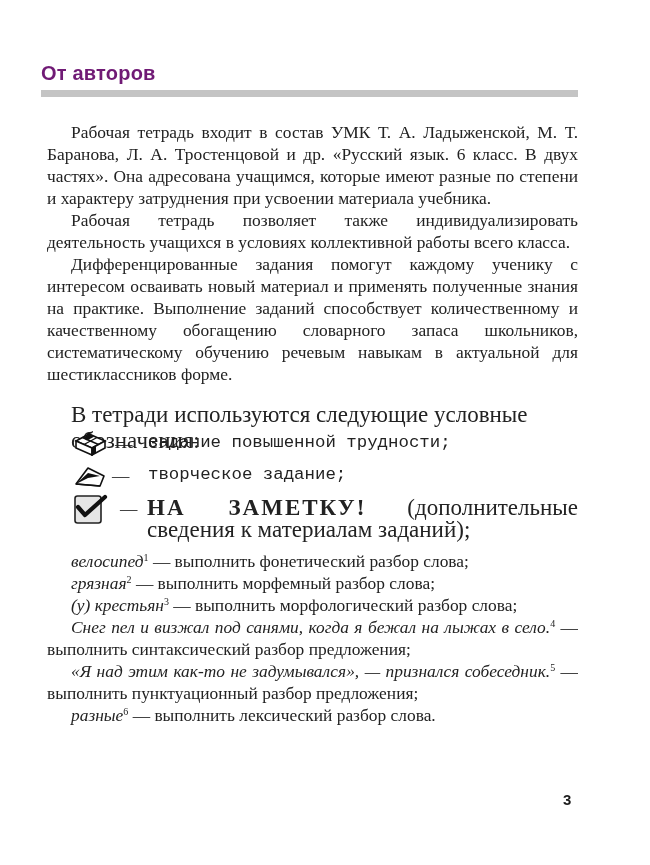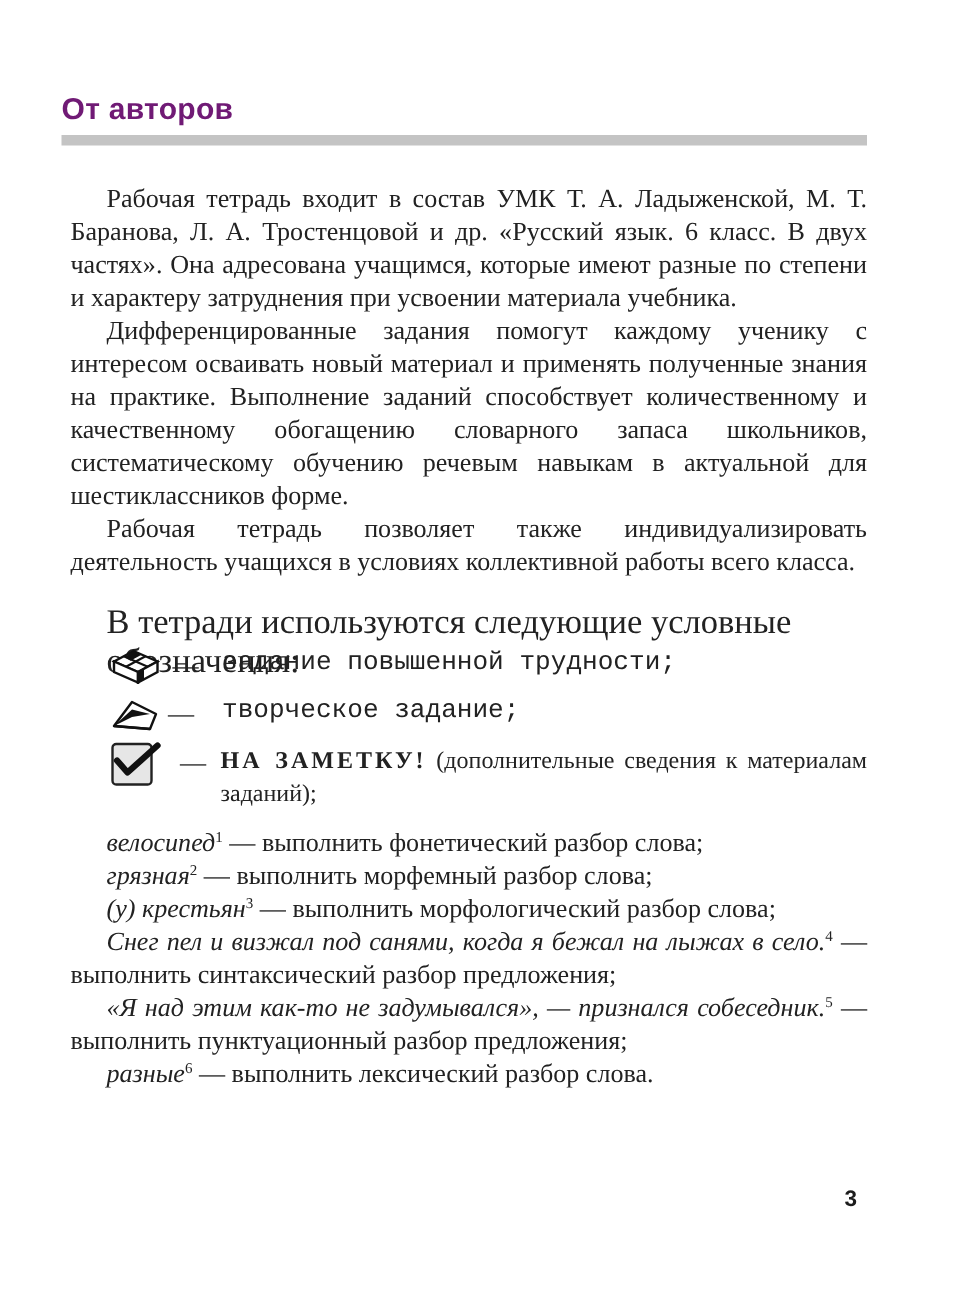--- a/index.html
+++ b/index.html
@@ -19,38 +19,38 @@
     text-align: justify; color: #222;
   }
   .para { text-indent: 24px; margin: 0; }
   .block1 { top: 121px; }
   .legend-intro { position: absolute; left: 71px; top: 402px; font-family: "Liberation Serif", serif; font-size: 23px; color: #222; }
   .legend-row { position: absolute; left: 74px; font-family: "Liberation Serif", serif; font-size: 17.4px; line-height: 22px; color: #222; }
   .legend-row .dash { position: absolute; left: 0; }
   .legend-row .ltext { position: absolute; white-space: nowrap; font-family: Liberation Mono, monospace; }
   .ico { position: absolute; }
   .bold { font-weight: bold; letter-spacing: 2px; }
-  .note-text { position: absolute; left: 147px; top: 497px; width: 431px; font-family: "Liberation Serif", serif; font-size: 16px; line-height: 22px; text-align: justify; color: #222; }
+  .note-text { position: absolute; left: 147px; top: 497px; width: 431px; font-family: "Liberation Serif", serif; font-size: 23px; line-height: 22px; text-align: justify; color: #222; }
   .items { top: 550px; }
   .items p { margin: 0; }
   .ind { text-indent: 24px; }
   i { font-style: italic; }
   sup { font-size: 10px; vertical-align: 6px; line-height: 0; }
   .pagenum { position: absolute; left: 563px; top: 791px; font-family: "Liberation Sans", sans-serif; font-weight: bold; font-size: 15px; color: #1c1c1c; }
 </style>
 </head>
 <body>
 
 <div class="title">От авторов</div>
 <div class="title-bar"></div>
 
 <div class="text block1">
   <p class="para">Рабочая тетрадь входит в состав УМК Т. А. Ладыженской, М. Т. Баранова, Л. А. Тростенцовой и др. «Русский язык. 6 класс. В двух частях». Она адресована учащимся, которые имеют разные по степени и характеру затруднения при усвоении материала учебника.</p>
+  <p class="para">Рабочая тетрадь позволяет также индивидуализировать деятельность учащихся в условиях коллективной работы всего класса.</p>
   <p class="para">Дифференцированные задания помогут каждому ученику с интересом осваивать новый материал и применять полученные знания на практике. Выполнение заданий способствует количественному и качественному обогащению словарного запаса школьников, систематическому обучению речевым навыкам в актуальной для шестиклассников форме.</p>
-  <p class="para">Рабочая тетрадь позволяет также индивидуализировать деятельность учащихся в условиях коллективной работы всего класса.</p>
 </div>
 
 <div class="legend-intro">В тетради используются следующие условные обозначения:</div>
 
 <div class="ico" style="left:74px; top:432px;">
   <svg width="34" height="24" viewBox="0 0 34 24">
     <polygon points="2,9 15,2 31,9 18,16" fill="#fff" stroke="#111" stroke-width="1.6"></polygon>
     <polygon points="2,9 18,16 18,23 2,16" fill="#fff" stroke="#111" stroke-width="1.6"></polygon>
     <polygon points="18,16 31,9 31,16 18,23" fill="#fff" stroke="#111" stroke-width="1.6"></polygon>
     <polygon points="15,2 20,4.7 13,8.5 9,6" fill="#111"></polygon>

